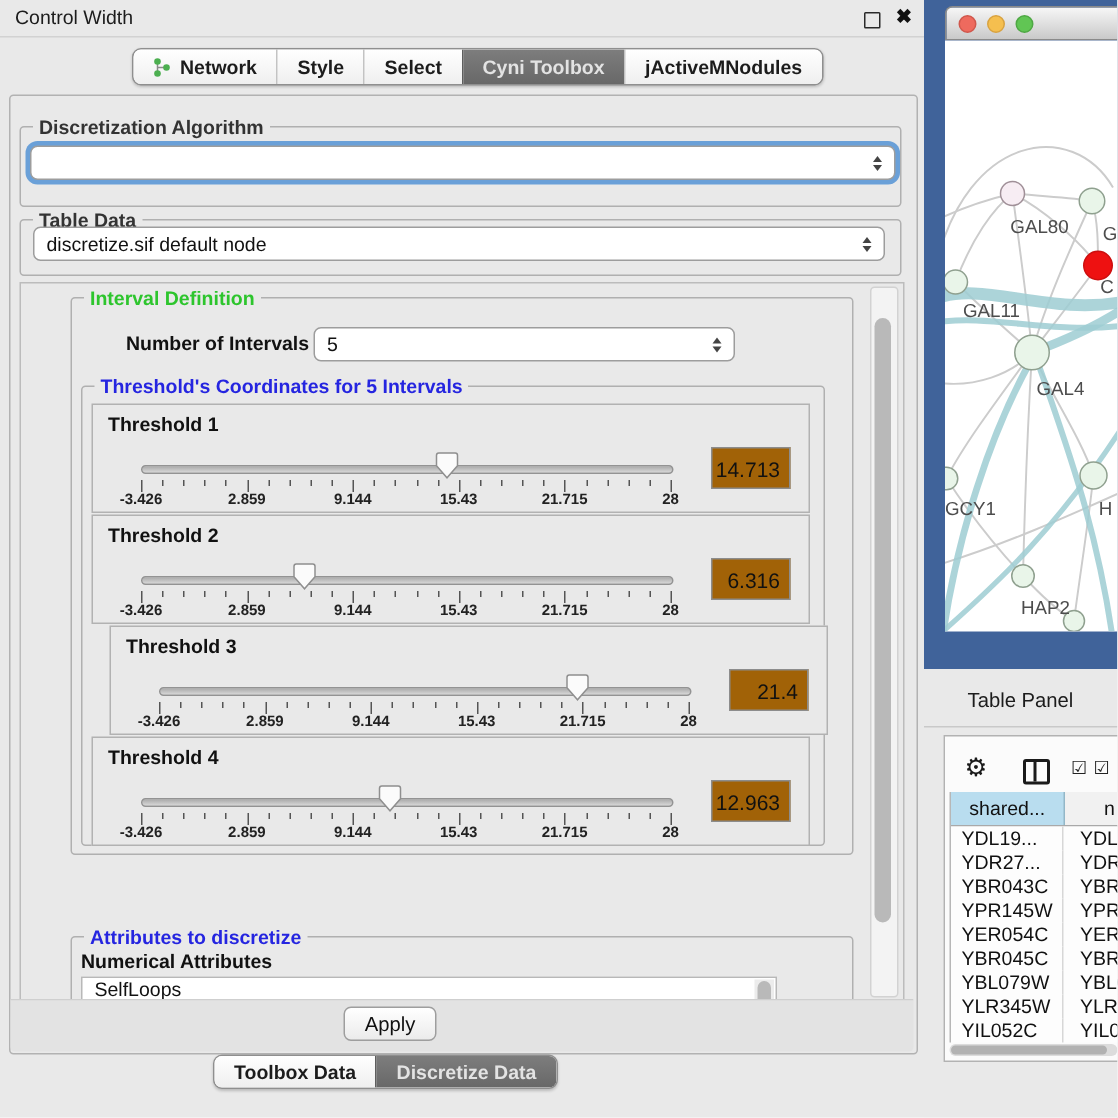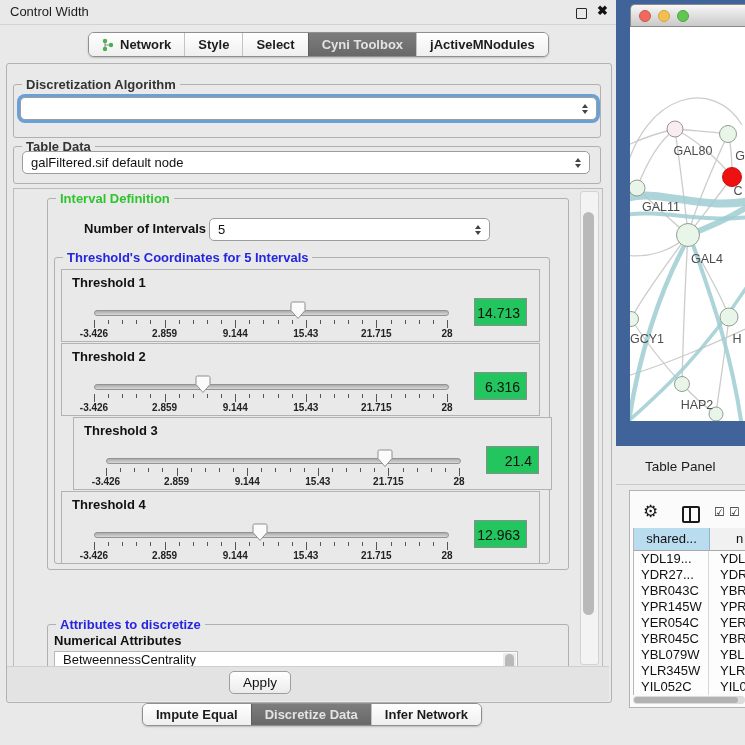--- a/index.html
+++ b/index.html
@@ -56,21 +56,21 @@
   .th-panel{position:absolute;left:6px;width:477px;height:71px;border:1px solid #b2b2b2;background:#e9e9e9;}
   .th-label{position:absolute;left:10px;top:5px;font-size:13px;font-weight:700;color:#111;}
   .track{position:absolute;left:32px;top:40px;width:353px;height:4px;border:1px solid #939393;
          border-radius:3px;background:linear-gradient(#ababab,#d8d8d8);}
   .thumb{position:absolute;top:31px;width:16px;height:19px;}
   .ticks{position:absolute;left:0;top:50px;width:100%;height:10px;}
   .tick{position:absolute;width:1px;height:4px;background:#555;top:0;}
   .tick.major{height:8px;}
   .tick-labels{position:absolute;left:0;top:58px;width:100%;height:12px;}
   .tick-label{position:absolute;transform:translateX(-50%);font-size:10px;font-weight:700;color:#222;white-space:nowrap;}
-  .th-value{position:absolute;left:412px;top:28px;width:53px;height:28px;background:#22c55e;
+  .th-value{position:absolute;left:412px;top:28px;width:53px;height:28px;background:#a16207;
             border:1px solid #8c8c8c;font-size:14px;text-align:right;line-height:28px;
             padding-right:6px;box-sizing:border-box;color:#111;}
 
   
   .attr-list{position:absolute;left:6px;top:26px;width:462px;height:52px;background:#fff;border:1px solid #b8b8b8;overflow:hidden;}
   .attr-item{height:16px;font-size:13px;color:#111;padding-left:8px;line-height:16px;white-space:nowrap;}
   .list-scroll{position:absolute;right:1px;top:1px;width:13px;height:48px;background:#ececec;}
   .list-scroll .thumbv2{position:absolute;left:2px;top:1px;width:9px;height:45px;background:#b9b9b9;border-radius:5px;}
 
   .apply-strip{left:7px;top:666px;width:602px;height:34px;background:#e3e3e3;border-top:1px solid #cfcfcf;border-radius:0 0 3px 3px;}
@@ -152,21 +152,21 @@
         <span class="arr-up"></span>
         <span class="arr-down"></span>
       </span>
   </div>
 
 
   <div class="group" style="left:13px;top:146px;width:586px;height:36px;">
     <span class="group-label">Table Data</span>
   </div>
   <div class="combo abs" style="left:22px;top:151px;width:558px;height:21px;">
-    <span>galFiltered.sif default node</span>
+    <span>discretize.sif default node</span>
     <span class="spinner">
         <span class="arr-up"></span>
         <span class="arr-down"></span>
       </span>
   </div>
 
   <div class="abs containerC">
 
     <div class="group" style="left:33px;top:9px;width:520px;height:370px;">
       <span class="group-label green">Interval Definition</span>
@@ -365,45 +365,43 @@
             </div>
     <div class="th-value">12.963</div>
   </div>
         </div>
     </div>
 
     <div class="group" style="left:33px;top:407px;width:520px;height:95px;margin-top:28px;">
       <span class="group-label blue">Attributes to discretize</span>
       <span class="label13" style="left:6px;top:8px;">Numerical Attributes</span>
       <div class="attr-list" id="attr-list">
+        <div class="attr-item">SelfLoops</div>
           <div class="attr-item">BetweennessCentrality</div>
           <div class="list-scroll">
             <div class="thumbv2"></div>
           </div>
       </div>
     </div>
 
     <div class="vscroll">
         <div class="thumbv"></div>
       </div>
   </div>
 
   <div class="abs apply-strip">
     <div class="apply-btn">Apply</div>
   </div>
 
   <div class="abs segctrl" style="left:142px;top:703px;height:21px;" id="bottom-tabs">
       <div class="seg">
-        <span>Impute Equal</span>
+        <span>Toolbox Data</span>
       </div>
       <div class="seg selected">
         <span>Discretize Data</span>
-      </div>
-      <div class="seg">
-        <span>Infer Network</span>
       </div>
     </div>
 
   <div class="abs blue-frame"></div>
   <div class="abs net-titlebar" id="net-titlebar">
       <span class="tl" style="left: 8px; background: rgb(238, 106, 94); border: 1px solid rgb(208, 87, 76);"></span>
       <span class="tl" style="left: 27px; background: rgb(245, 191, 79); border: 1px solid rgb(217, 163, 64);"></span>
       <span class="tl" style="left: 46px; background: rgb(97, 197, 84); border: 1px solid rgb(79, 168, 68);"></span>
     </div>
   <div class="abs net-canvas">

